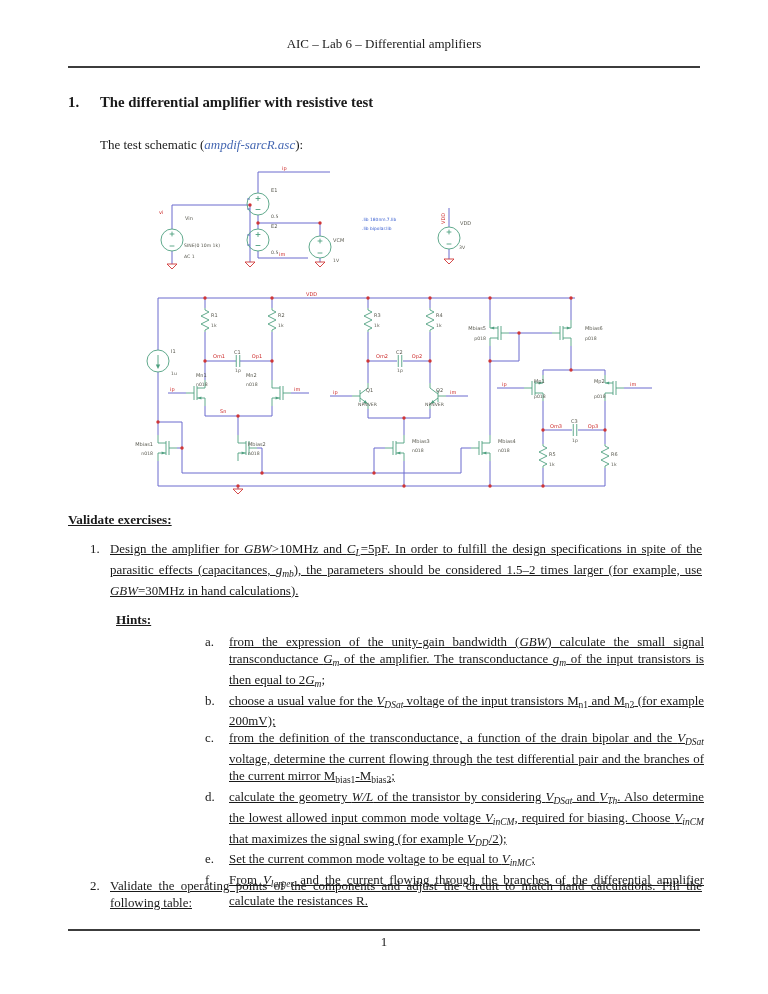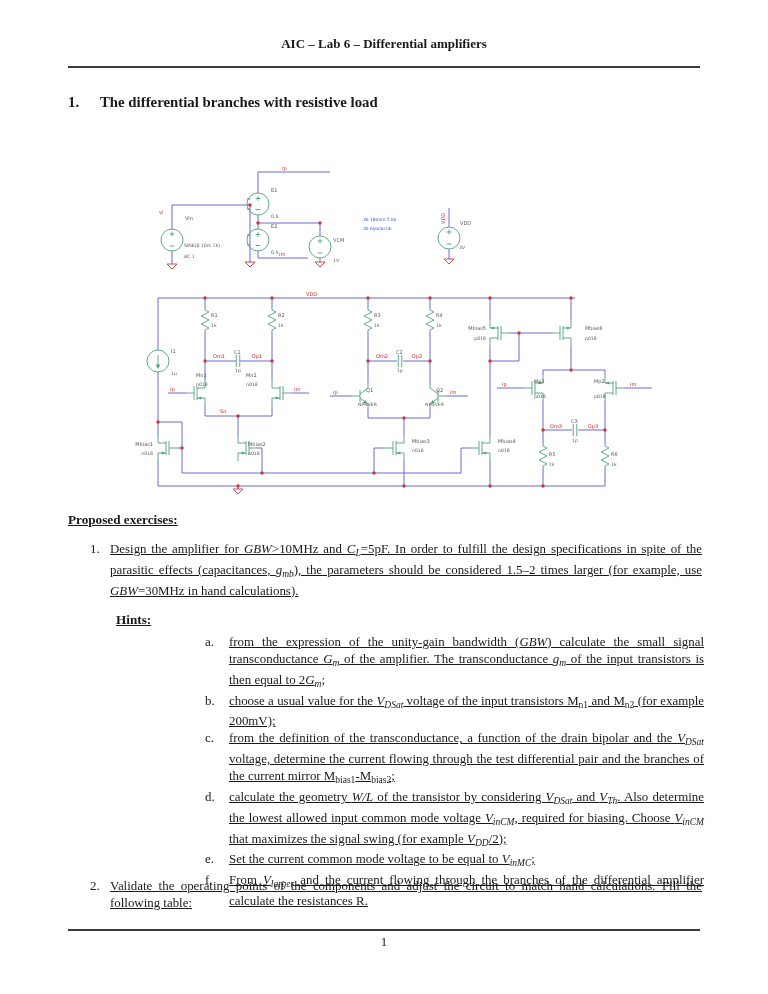--- a/index.html
+++ b/index.html
@@ -1,19 +1,19 @@
 <!DOCTYPE html>
 <html><head>
 <meta charset="utf-8">
 <style>
   html,body{margin:0;padding:0;background:#9a9a9a;}
   #page{position:relative;width:768px;height:994px;background:#ffffff;margin:0 auto;
         font-family:"Liberation Serif",serif;color:#1a1a1a;overflow:hidden;}
   .abs{position:absolute;}
-  #header-title{top:36px;left:0;width:768px;text-align:center;font-size:13px;font-weight:bold;}
+  #header-title{top:36px;left:0;width:768px;text-align:center;font-size:13px;}
   #header-rule{top:66px;left:68px;width:632px;border-top:2px solid #3c3c3c;height:0;}
   #section-heading{top:94px;left:68px;width:640px;font-weight:bold;font-size:14.8px;}
   #section-heading .num{display:inline-block;width:32px;}
   #caption{top:137px;left:100px;width:600px;font-size:13px;}
   .link{color:#4668b2;font-style:italic;}
   #schematic{top:163px;left:128px;}
   .heading-u{font-weight:bold;font-size:13.2px;text-decoration:underline;}
   #proposed-heading{top:512px;left:68px;}
   #hints-heading{top:612px;left:68px;margin-left:48px;}
   .body-txt{font-size:12.9px;line-height:17px;}
@@ -40,22 +40,23 @@
   .dirt{fill:#3a5fd0;font-family:"DejaVu Sans",sans-serif;font-size:4.4px;}
 </style>
 </head>
 <body>
 
 <div id="page">
 
   <div id="header-title" class="abs">AIC – Lab 6 – Differential amplifiers</div>
   <div id="header-rule" class="abs"></div>
 
-  <div id="section-heading" class="abs"><span class="num">1.</span><span>The differential branches with resistive load</span></div>
-
+  <div id="section-heading" class="abs"><span class="num">1.</span><span>The differential amplifier with resistive test</span></div>
+
+  <div id="caption" class="abs"><span>The test schematic (</span><span class="link">ampdif-sarcR.asc</span><span>):</span></div>
 
   <svg id="schematic" class="abs" width="592" height="341" viewBox="128 163 592 341" xmlns="http://www.w3.org/2000/svg">
     <defs>
       <g id="res" class="sym">
           <path d="M0,0 L0,2 L4,4 L-4,8 L4,12 L-4,16 L4,20 L0,22 L0,24"></path>
         </g>
       <g id="cap" class="sym">
           <path d="M-1.75,-6 V6 M1.75,-6 V6"></path>
         </g>
       <g id="gndg" class="gnd">
@@ -311,21 +312,21 @@
       <circle class="dot" cx="490" cy="486" r="1.7"></circle>
         <circle class="dot" cx="543" cy="486" r="1.7"></circle>
       <circle class="dot" cx="490" cy="361" r="1.7"></circle>
         <circle class="dot" cx="519" cy="333" r="1.7"></circle>
       <circle class="dot" cx="571" cy="370" r="1.7"></circle>
         <circle class="dot" cx="543" cy="430" r="1.7"></circle>
       <circle class="dot" cx="605" cy="430" r="1.7"></circle>
     </g>
   </svg>
 
-  <div id="proposed-heading" class="abs heading-u">Proposed exercises:</div>
+  <div id="proposed-heading" class="abs heading-u">Validate exercises:</div>
 
   <div id="exercise1" class="abs body-txt li-row">
     <span class="marker">1.</span>
     <span class="ltext"><span>Design the amplifier for </span><span class="i">GBW</span><span>&gt;10MHz and </span><span class="i">C</span><span class="i s">L</span><span>=5pF. In order to fulfill the design specifications in spite of the parasitic effects (capacitances, </span><span class="i">g</span><span class="i s">mb</span><span>), the parameters should be considered 1.5–2 times larger (for example, use </span><span class="i">GBW</span><span>=30MHz in hand calculations).</span></span>
   </div>
 
   <div id="hints-heading" class="abs heading-u">Hints:</div>
 
   <div id="hint-list" class="abs body-txt">
     <div class="li-row">

